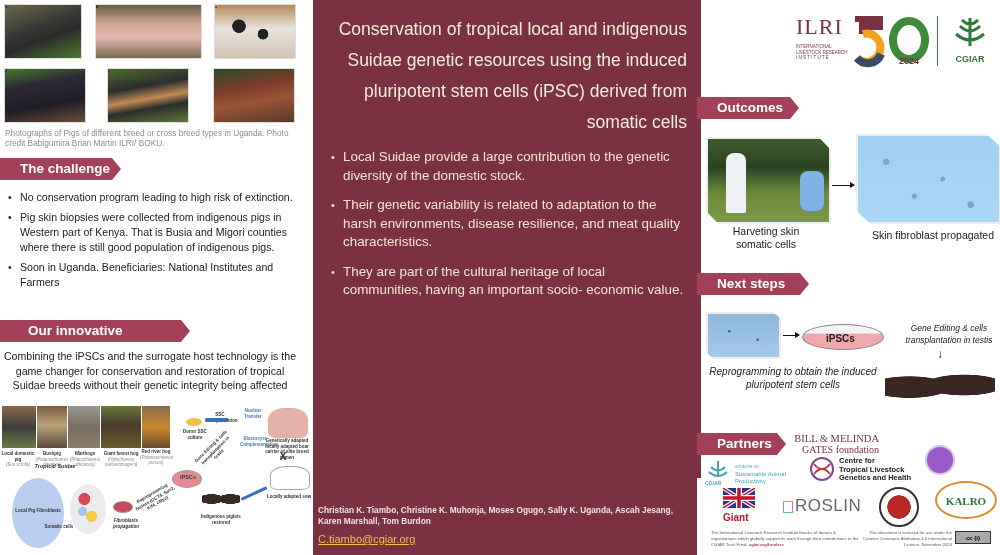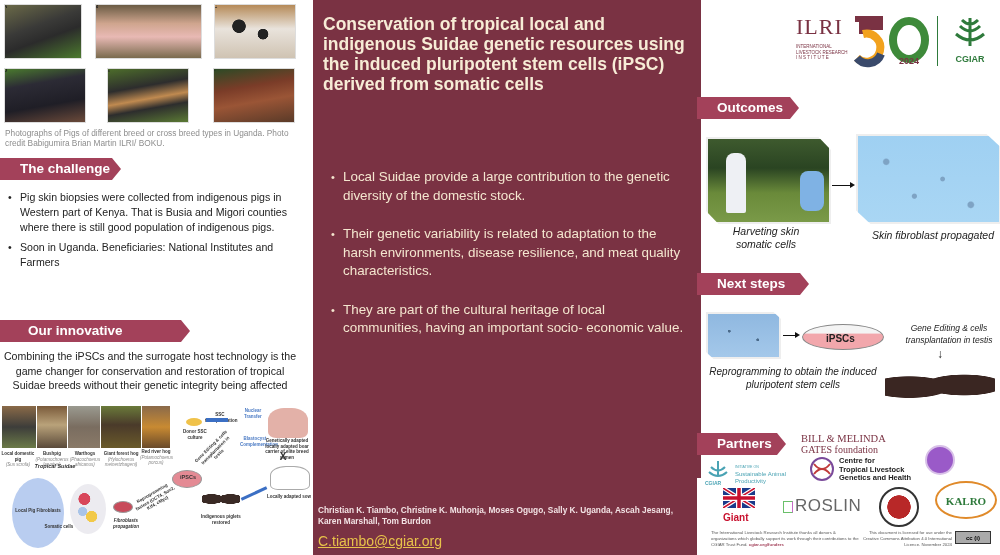--- a/index.html
+++ b/index.html
@@ -27,38 +27,38 @@
 
   .approach-text { position: absolute; left: 0; top: 349px; width: 300px; text-align: center; font-size: 10.6px; line-height: 14.5px; color: #222; }
 
   
   .diagram { position: absolute; left: 0; top: 404px; width: 313px; height: 148px; }
   .d-el { position: absolute; }
   .d-txt { position: absolute; font-size: 4.5px; font-weight: bold; color: #333; text-align: center; line-height: 5.5px; }
   .d-sub { font-style: italic; color: #888; font-weight: normal; }
 
   
-  .title { position: absolute; left: 10px; top: 14px; width: 364px; text-align: left; font-size: 17.5px; line-height: 20px; font-weight: bold; color: #f7ecd6; }
+  .title { position: absolute; left: 10px; top: 14px; width: 364px; text-align: right; font-size: 17.5px; line-height: 31px; font-weight: normal; color: #f7ecd6; }
   .center-list { position: absolute; left: 14px; top: 148px; width: 360px; font-size: 13.4px; line-height: 18.5px; color: #f4e6cf; }
-  .center-list li { margin-bottom: 11px; padding-left: 24px; margin-top: 20px; }
+  .center-list li { margin-bottom: 11px; padding-left: 24px; }
   .center-list li::before { content: "▪"; left: 2px; font-size: 11px; }
   .authors { position: absolute; left: 5px; top: 505px; width: 374px; font-size: 8.3px; line-height: 10.5px; font-weight: bold; color: #f2e2e4; }
-  .email { position: absolute; left: 5px; top: 533px; font-size: 14px; color: #e8c34a; text-decoration: underline; }
+  .email { position: absolute; left: 5px; top: 533px; font-size: 11px; color: #e8c34a; text-decoration: underline; }
 
   
   .logos { position: absolute; top: 14px; left: 0; width: 300px; height: 56px; }
   .ilri-text { position: absolute; left: 95px; top: 0px; font-family: "Liberation Serif", serif; color: #7a3243; font-size: 22px; letter-spacing: 1px; }
   .ilri-sub { position: absolute; left: 95px; top: 30px; font-size: 4.5px; line-height: 5.5px; color: #7a3243; }
   .fifty { position: absolute; left: 150px; top: 2px; width: 80px; height: 52px; }
   .cgiar-line { position: absolute; left: 236px; top: 2px; width: 1px; height: 50px; background: #2e7a3b; }
   .cgiar-logo { position: absolute; left: 244px; top: 2px; width: 50px; height: 52px; text-align: center; color: #2e7a3b; font-weight: bold; font-size: 9px; }
 
   .img-box { position: absolute; overflow: hidden; border: 2px solid #eee; box-shadow: 0 0 2px #bbb; }
   .clip { clip-path: polygon(0 0, 90% 0, 100% 15%, 100% 100%, 10% 100%, 0 85%); }
-  .img-cap { position: absolute; text-align: center; font-size: 10.5px; line-height: 13px; color: #222; font-style: italic; }
+  .img-cap { position: absolute; text-align: center; font-size: 10.5px; line-height: 13px; color: #222; }
   .italic-cap { font-style: italic; }
 
   .petri { position: absolute; }
   .partner { position: absolute; font-weight: bold; }
   .foot { position: absolute; font-size: 4.3px; line-height: 6px; color: #555; }
 </style>
 </head>
 <body>
 
 <div class="col-left">
@@ -80,20 +80,21 @@
   </div>
   <div class="photo" style="left:213px;top:68px;width:82px;height:55px;background:linear-gradient(170deg,#2c4a25 0%,#7a3c28 35%,#9a5536 60%,#5a3a28 100%);">
     <span class="lbl">F</span>
   </div>
   <div class="caption">Photographs of Pigs of different breed or cross breed types in Uganda. Photo credit Babigumira Brian Martin ILRI/ BOKU.</div>
 
   <div class="ribbon" style="left:0;top:158px;width:112px;">
     <span>The challenge</span>
   </div>
   <ul class="bul challenge-list">
+    <li>No conservation program leading to high risk of extinction.</li>
     <li>Pig skin biopsies were collected from indigenous pigs in Western part of Kenya. That is Busia and Migori counties where there is still good population of indigenous pigs.</li>
     <li>Soon in Uganda. Beneficiaries: National Institutes and Farmers</li>
   </ul>
 
   <div class="ribbon" style="left:0;top:320px;width:181px;padding-left:28px;">
     <span>Our innovative approach</span>
   </div>
   <div class="approach-text">Combining the iPSCs and the surrogate host technology is the game changer for conservation and restoration of tropical Suidae breeds without their genetic integrity being affected</div>
 
   <div class="diagram">
@@ -206,21 +207,21 @@
   <div class="petri" style="left:101px;top:324px;width:82px;height:26px;border-radius:50%;background:linear-gradient(180deg,#f4f4f4 0 35%,#f2a7ac 36% 100%);border:1px solid #888;"></div>
   <div style="position:absolute;left:125px;top:333px;font-size:10px;font-weight:bold;color:#222;">iPSCs</div>
   <div class="img-cap italic-cap" style="left:-2px;top:365px;width:188px;font-size:10px;">Reprogramming to obtain the induced pluripotent stem cells</div>
   <div class="img-cap italic-cap" style="left:196px;top:322px;width:104px;font-size:8.5px;line-height:12px;">Gene Editing &amp; cells transplantation in testis</div>
   <div style="position:absolute;left:236px;top:347px;font-size:12px;color:#222;">↓</div>
   <div style="position:absolute;left:184px;top:364px;width:110px;height:42px;background:radial-gradient(ellipse at 22% 55%,#3a2622 0 32%,transparent 34%),radial-gradient(ellipse at 72% 50%,#3a2622 0 34%,transparent 36%);"></div>
 
   <div class="ribbon" style="left:-4px;top:433px;width:80px;">
     <span>Partners</span>
   </div>
-  <div class="partner" style="left:100px;top:433px;font-family:'Liberation Serif',serif;color:#7a3243;font-size:10.5px;font-weight:normal;line-height:11px;text-align:left;width:90px;">
+  <div class="partner" style="left:88px;top:433px;font-family:'Liberation Serif',serif;color:#7a3243;font-size:10.5px;font-weight:normal;line-height:11px;text-align:right;width:90px;">
     <span>BILL &amp; MELINDA</span><br><span style="font-size:10px;">GATES foundation</span>
   </div>
   <div class="partner" style="left:108px;top:456px;width:110px;height:30px;">
     <svg width="26" height="26" viewBox="0 0 26 26" style="position:absolute;left:0;top:0;">
       <circle cx="13" cy="13" r="11" stroke="#7a4a9a" stroke-width="2" fill="none"></circle>
       <path d="M5 8 Q13 18 21 8 M5 18 Q13 8 21 18" stroke="#c03a3a" stroke-width="2" fill="none"></path>
     </svg>
     <div style="position:absolute;left:30px;top:1px;font-size:7.5px;line-height:8.5px;color:#222;">
       <span>Centre for</span><br><span>Tropical Livestock</span><br><span>Genetics and Health</span>
     </div>

